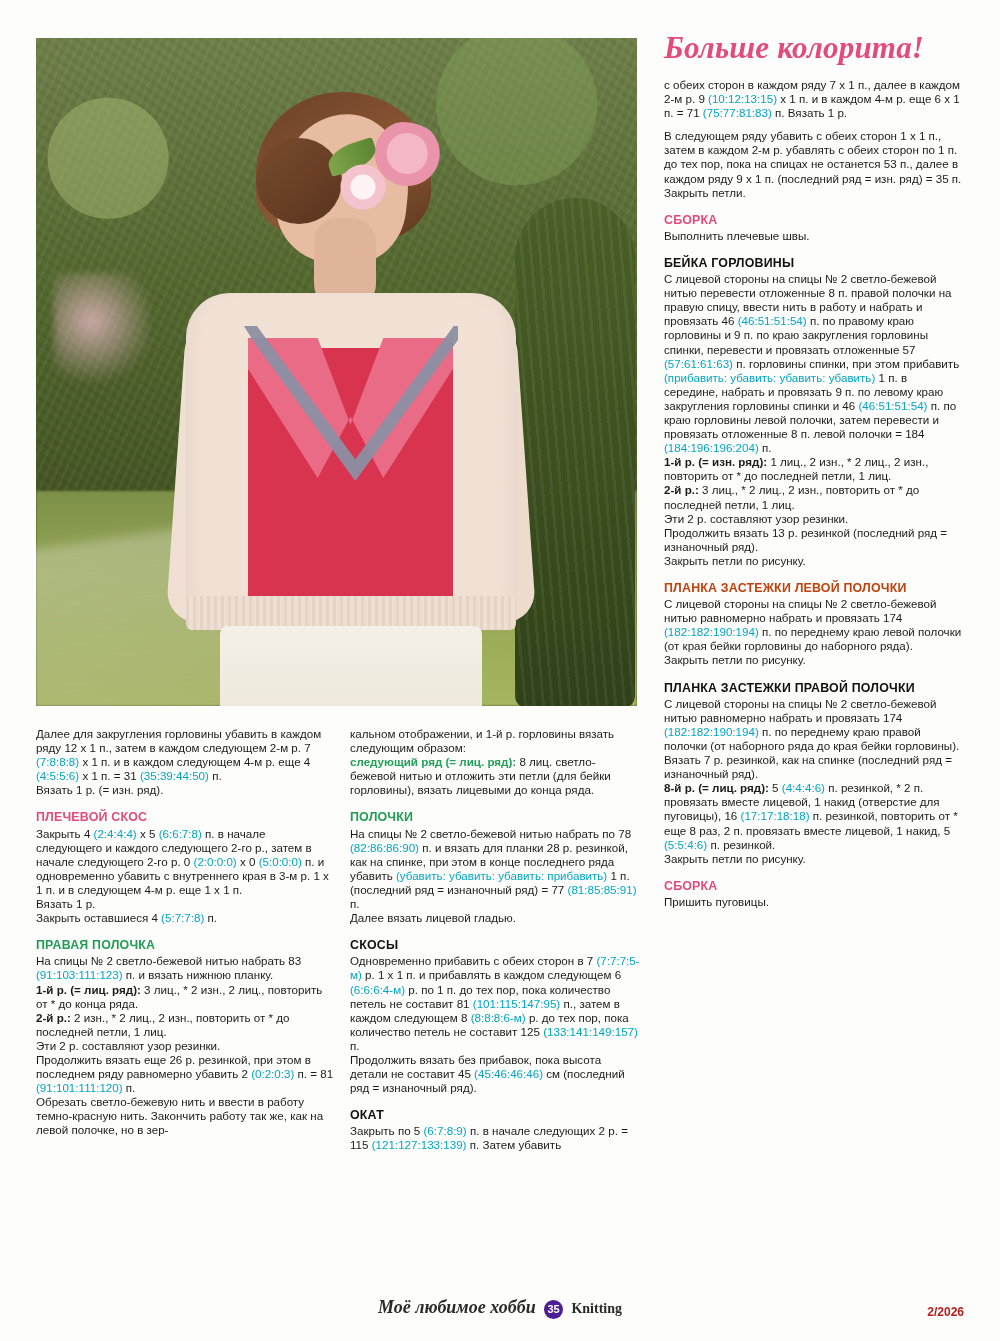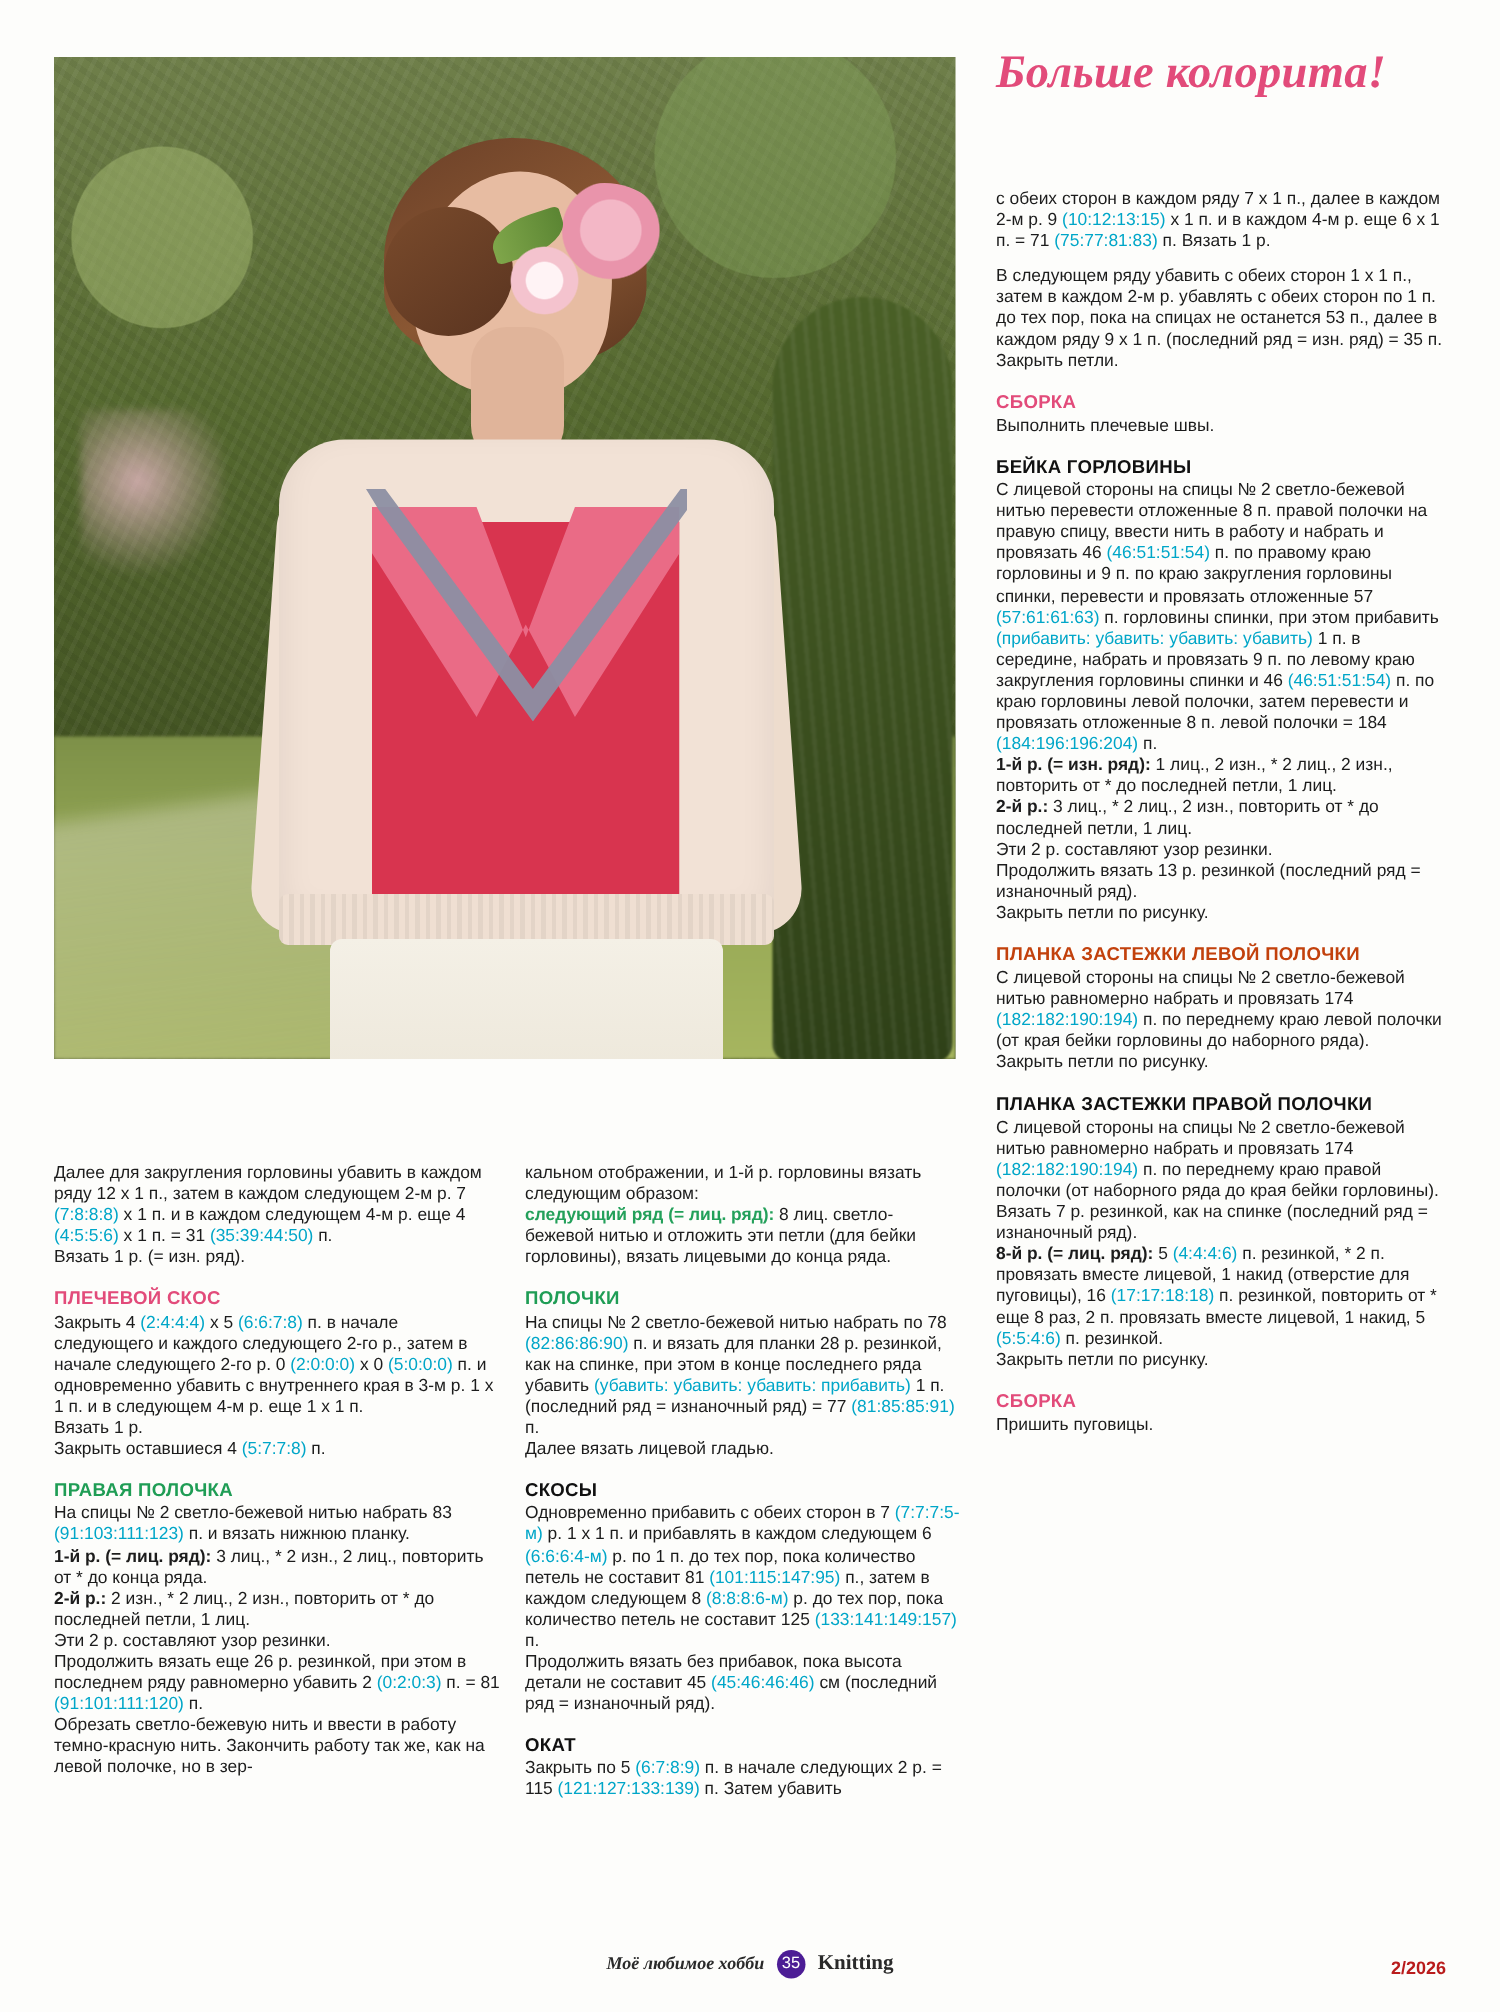--- a/index.html
+++ b/index.html
@@ -133,42 +133,42 @@
 
   
   .big-title{
     position:absolute;left:664px;top:30px;
     font-family:"Liberation Serif", serif;
     font-style:italic;font-weight:bold;font-size:31px;color:#e24b7a;
     letter-spacing:.2px;
   }
 
   
-  .col{position:absolute;font-size:11.6px;line-height:14.1px;color:#1c1c1c;margin-top:48px;}
+  .col{position:absolute;font-size:11.6px;line-height:14.1px;color:#1c1c1c;}
   .col p{margin:0 0 0 0;}
   .colR{left:664px;top:78px;width:300px;}
   .col1{left:36px;top:727px;width:298px;}
   .col2{left:350px;top:727px;width:290px;}
 
   .hd{color:#e24b7a;font-weight:bold;font-size:12.4px;letter-spacing:.2px;margin-top:13px;margin-bottom:2px;}
   .hd-green{color:#1f9d55;font-weight:bold;font-size:12.4px;letter-spacing:.2px;margin-top:13px;margin-bottom:2px;}
   .blk{margin-bottom:9px;}
   .b{font-weight:bold;}
   .c-cyan{color:#00a6c8;}
   .c-green{color:#23a05a;}
 
   
   .footer{
     position:absolute;left:0;bottom:22px;width:1000px;text-align:center;
     font-size:12px;color:#2a2a2a;
   }
-  .footer .mag{font-family:"Liberation Serif", serif;font-style:italic;font-weight:bold;font-size:12px;}
+  .footer .mag{font-family:"Liberation Serif", serif;font-style:italic;font-weight:bold;font-size:18px;}
   .footer .pagenum{
     display:inline-block;width:19px;height:19px;line-height:19px;border-radius:50%;
-    background:#4c1d95;color:#fff;font-size:11px;font-weight:normal;margin:0 5px;vertical-align:middle;
+    background:#4c1d95;color:#fff;font-size:11px;font-weight:bold;margin:0 5px;vertical-align:middle;
   }
   .footer .knit{font-family:"Liberation Serif", serif;font-weight:bold;font-size:14px;}
   .issue{position:absolute;right:36px;bottom:22px;font-size:12px;color:#b91c1c;font-weight:bold;}
 </style>
 </head>
 <body>
 
 <div class="page">
 
   <div class="photo">

